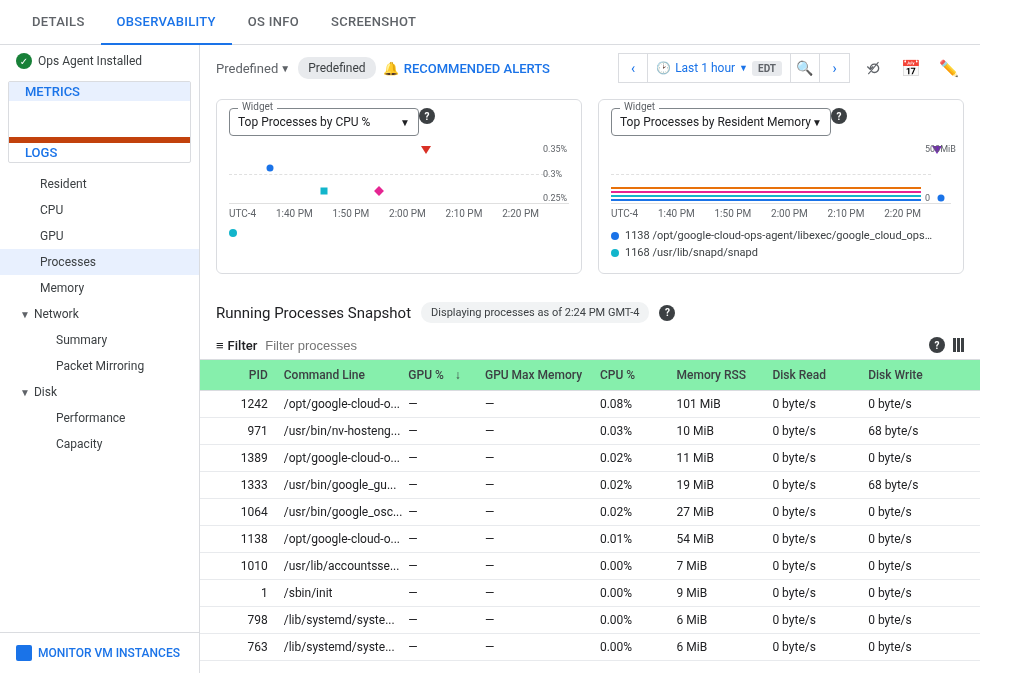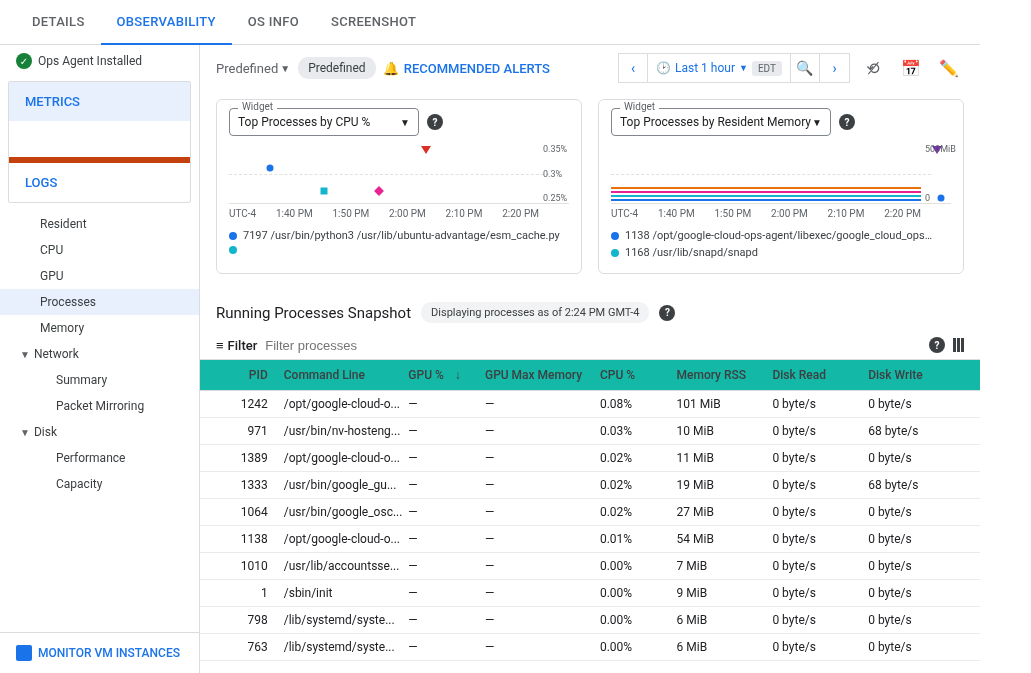--- a/index.html
+++ b/index.html
@@ -12,21 +12,21 @@
 .top-tab.active { color: #1a73e8; border-bottom: 2px solid #1a73e8; margin-bottom: -1px; }
 
 
 .main { display: flex; flex: 1; overflow: hidden; }
 
 
 .sidebar { width: 200px; border-right: 1px solid #dadce0; display: flex; flex-direction: column; }
 .agent-status { display: flex; align-items: center; gap: 6px; padding: 8px 16px; font-size: 12px; color: #3c4043; }
 .check-icon { width: 16px; height: 16px; background: #188038; border-radius: 50%; display: flex; align-items: center; justify-content: center; color: white; font-size: 10px; }
 .sub-tabs { border: 1px solid #dadce0; margin: 4px 8px; border-radius: 2px; }
-.sub-tab { padding: 12px 16px; font-size: 13px; font-weight: 500; color: #1a73e8; cursor: pointer; }
+.sub-tab { padding: 2px 16px; font-size: 13px; font-weight: 500; color: #1a73e8; cursor: pointer; }
 .sub-tab.active { background: #e8f0fe; }
 .sub-tab + .sub-tab { border-top: 6px solid #c2410c; margin-top: 36px; }
 .nav-list { flex: 1; padding: 4px 0; }
 .nav-item { padding: 6px 16px 6px 40px; font-size: 12px; color: #3c4043; cursor: pointer; }
 .nav-item.active { background: #e8f0fe; color: #3c4043; font-weight: 400; }
 .nav-group { display: flex; align-items: center; padding: 6px 16px 6px 20px; font-size: 12px; color: #3c4043; cursor: pointer; gap: 4px; }
 .nav-group .chev { font-size: 10px; color: #5f6368; }
 .nav-sub { padding-left: 56px; }
 .monitor-link { padding: 12px 16px; color: #1a73e8; font-size: 12px; font-weight: 500; display: flex; align-items: center; gap: 6px; cursor: pointer; border-top: 1px solid #dadce0; margin-top: auto; }
 .monitor-icon { width: 16px; height: 16px; background: #1a73e8; border-radius: 2px; display:inline-block; }
@@ -35,27 +35,27 @@
 .content { flex: 1; overflow: auto; display: flex; flex-direction: column; }
 .toolbar { display: flex; align-items: center; padding: 8px 16px; gap: 8px; }
 .predef-link { color: #5f6368; font-size: 13px; display: flex; align-items: center; gap: 2px; }
 .chip { background: #e8eaed; color: #3c4043; padding: 4px 10px; border-radius: 10px; font-size: 12px; }
 .rec-alerts { color: #1a73e8; font-size: 13px; font-weight: 500; display: flex; align-items: center; gap: 4px; cursor: pointer; }
 .spacer { flex: 1; }
 .time-controls { display: flex; align-items: center; gap: 0; }
 .icon-btn { width: 30px; height: 30px; display: flex; align-items: center; justify-content: center; border: 1px solid #dadce0; cursor: pointer; color: #1a73e8; font-size: 14px; background: #fff; }
 .icon-btn + .icon-btn { border-left: none; }
 .time-range { display: flex; align-items: center; gap: 4px; padding: 0 8px; height: 30px; border: 1px solid #dadce0; border-left: none; border-right: none; color: #1a73e8; font-size: 12px; cursor: pointer; }
-.tz-chip { background: #e8eaed; color: #5f6368; padding: 2px 6px; border-radius: 3px; font-size: 10px; }
+.tz-chip { background: #e8eaed; color: #5f6368; padding: 2px 6px; border-radius: 3px; font-size: 10px; font-weight: bold; }
 .standalone-icon { width: 30px; height: 30px; display: flex; align-items: center; justify-content: center; cursor: pointer; color: #5f6368; font-size: 16px; }
 
 
 .charts-row { display: flex; gap: 16px; padding: 8px 16px; }
 .chart-card { flex: 1; border: 1px solid #dadce0; border-radius: 6px; padding: 8px 12px 12px; position: relative; }
-.widget-select { display: flex; align-items: center; gap: 8px; }
+.widget-select { display: flex; align-items: flex-start; }
 .widget-box { border: 1px solid #80868b; border-radius: 4px; padding: 6px 8px; position: relative; width: 190px; display: flex; align-items: center; justify-content: space-between; font-size: 12px; cursor: pointer; }
 .widget-label { position: absolute; top: -8px; left: 8px; background: #fff; padding: 0 4px; font-size: 10px; color: #5f6368; }
 .help-icon { width: 16px; height: 16px; border-radius: 50%; background: #3c4043; color: #fff; display: flex; align-items: center; justify-content: center; font-size: 10px; font-weight: bold; }
 .chart-body { height: 60px; position: relative; margin-top: 8px; border-bottom: 1px solid #e0e0e0; }
 .chart-body::before { content:""; position:absolute; left:0; right:20px; top:50%; border-top:1px dashed #e0e0e0; }
 .chart-yaxis { position: absolute; right: 0; top: 0; bottom: 0; width: 30px; display: flex; flex-direction: column; justify-content: space-between; font-size: 9px; color: #5f6368; text-align: left; padding-left: 4px; }
 .chart-xaxis { display: flex; justify-content: space-between; font-size: 10px; color: #5f6368; padding-top: 4px; padding-right: 30px; }
 .chart-legend { margin-top: 8px; font-size: 11px; color: #3c4043; }
 .legend-item { display: flex; align-items: center; gap: 6px; padding: 2px 0; }
 .legend-dot { width: 8px; height: 8px; border-radius: 50%; flex-shrink: 0; }
@@ -74,21 +74,21 @@
 
 
 .filter-bar { display: flex; align-items: center; padding: 6px 16px; border-bottom: 1px solid #dadce0; gap: 8px; }
 .filter-label { font-weight: 500; font-size: 13px; display: flex; align-items: center; gap: 4px; }
 .filter-input { border: none; outline: none; flex: 1; font-size: 13px; color: #3b82f6; }
 .col-icon { display: flex; flex-direction: row; gap: 1px; }
 .col-icon span { width: 3px; height: 14px; background: #3c4043; display: inline-block; }
 
 
 .table { width: 100%; }
-.thead { display: flex; background: #14b8a6; border-bottom: 1px solid #dadce0; padding: 8px 16px; font-size: 12px; font-weight: 500; color: #3c4043; }
+.thead { display: flex; background: #86efac; border-bottom: 1px solid #dadce0; padding: 8px 16px; font-size: 12px; font-weight: 500; color: #3c4043; }
 .trow { display: flex; padding: 6px 16px; font-size: 12px; border-bottom: 1px solid #e8eaed; }
 .th, .td { overflow: hidden; text-overflow: ellipsis; white-space: nowrap; }
 .col-pid { width: 70px; text-align: right; padding-right: 16px; }
 .col-cmd { width: 130px; }
 .col-gpu { width: 80px; text-align: left; display: flex; align-items: center; gap: 11px; }
 .col-gmem { width: 120px; }
 .col-cpu { width: 80px; }
 .col-rss { width: 100px; }
 .col-dr { width: 100px; }
 .col-dw { width: 100px; }
@@ -202,24 +202,20 @@
           <div class="chart-xaxis">
             <span>UTC-4</span>
             <span>1:40 PM</span>
             <span>1:50 PM</span>
             <span>2:00 PM</span>
             <span>2:10 PM</span>
             <span>2:20 PM</span>
           </div>
           <div class="chart-legend">
             <div class="legend-item">
-              <span class="legend-dot" style="background:#1a73e8"></span>
-              <span>7197 /usr/bin/python3 /usr/lib/ubuntu-advantage/esm_cache.py</span>
-            </div>
-            <div class="legend-item">
               <span class="legend-dot" style="background:#12b5cb"></span>
             </div>
           </div>
         </div>
 
         <div class="chart-card">
           <div class="widget-select">
             <div class="widget-box" style="width:220px;">
               <span class="widget-label">Widget</span>
               <span>Top Processes by Resident Memory</span>

